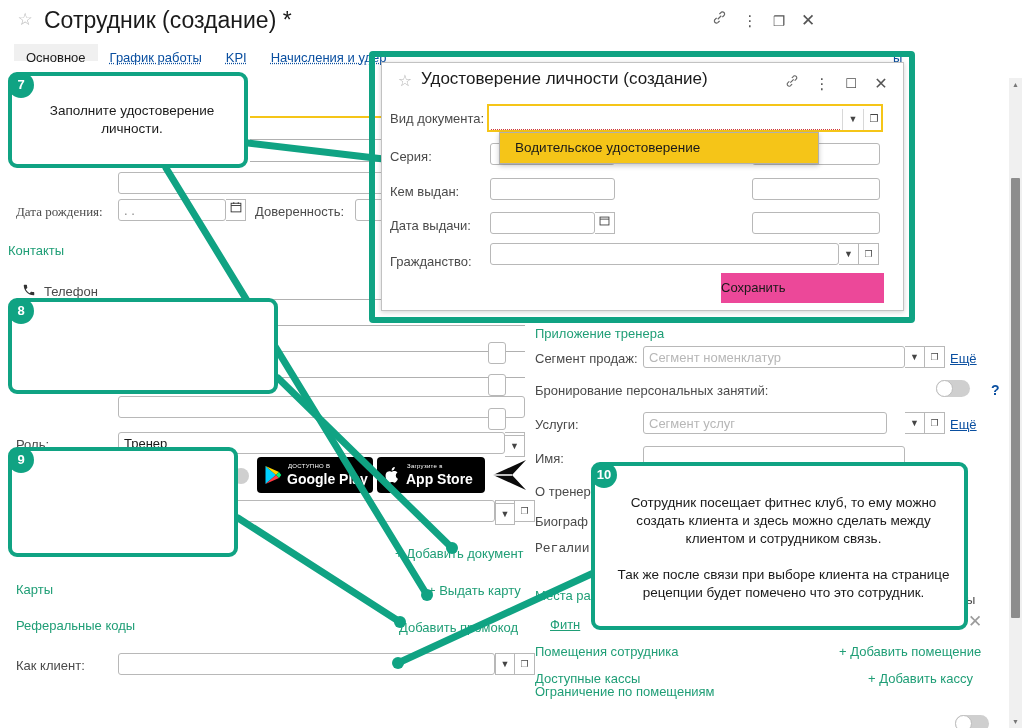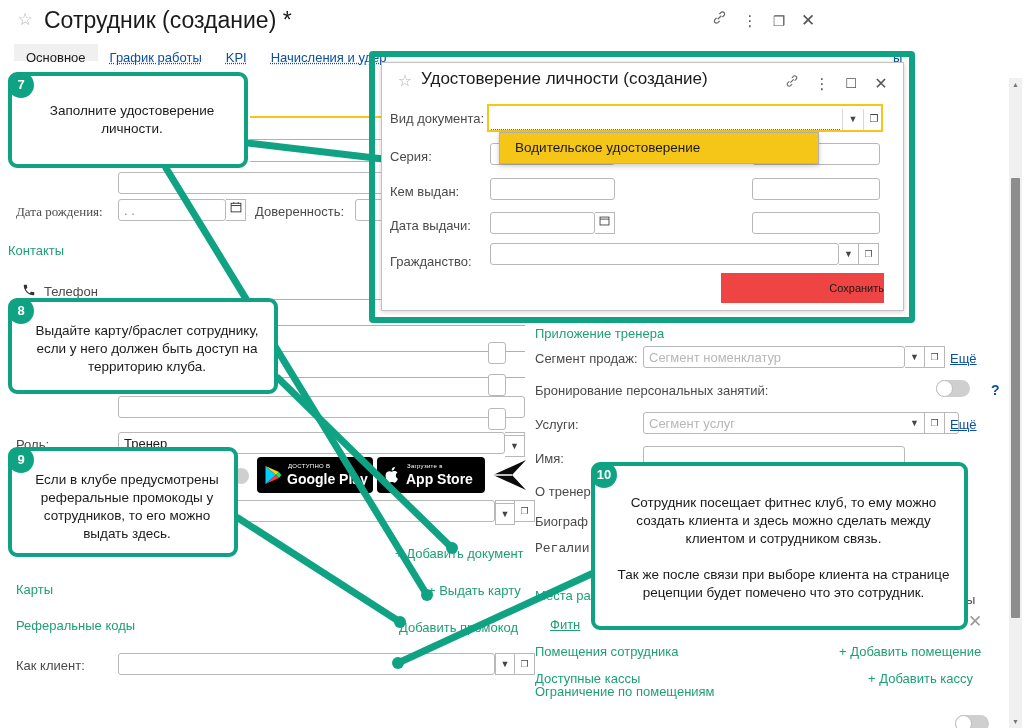--- a/index.html
+++ b/index.html
@@ -56,22 +56,22 @@
 
   #vid-wrap{left:487px;top:104px;width:396px;height:28px;border:2px solid #f5c518;box-sizing:border-box;background:#fff;}
   #vid-input{position:absolute;left:2px;top:2px;width:349px;height:22px;border:none;border-bottom:1px dotted #d23b3b;box-sizing:border-box;}
   #vid-drop{position:absolute;left:353px;top:3px;width:20px;height:21px;text-align:center;line-height:20px;font-size:9px;color:#444;border-left:1px solid #d8d8d8;}
   #vid-open{position:absolute;left:374px;top:3px;width:20px;height:21px;text-align:center;line-height:20px;font-size:10px;color:#444;border-left:1px solid #d8d8d8;}
 
   #dropdown{left:499px;top:132px;width:318px;background:#fff;border:1px solid #b0b0b0;box-shadow:0 2px 5px rgba(0,0,0,.22);}
   .dd-item{height:30px;line-height:30px;padding-left:15px;font-size:13.5px;color:#1a1a1a;white-space:nowrap;}
   .dd-item.sel{background:#f5c518;}
 
-  #save-btn{left:721px;top:273px;width:163px;height:30px;background:#ef4444;border:none;
-            font-size:11px;color:#1a1a1a;text-align:right;line-height:30px;cursor:pointer;}
+  #save-btn{left:721px;top:273px;width:163px;height:30px;background:#ec4899;border:none;
+            font-size:13px;color:#1a1a1a;text-align:left;line-height:30px;cursor:pointer;}
 
   
   .callout{background:#fff;border:4px solid #10a383;border-radius:9px;box-sizing:border-box;}
   .callout-num{position:absolute;width:26px;height:26px;border-radius:50%;background:#10a383;color:#fff;
                font-size:13px;text-align:center;line-height:26px;font-weight:bold;}
   .callout-txt{font-size:13.5px;color:#1a1a1a;text-align:center;line-height:18px;}
 
   #co7{left:8px;top:72px;width:240px;height:96px;}
   #co7 .callout-num{left:-4px;top:-4px;}
   #co7 .callout-txt{position:absolute;left:12px;top:26px;width:216px;}
@@ -218,21 +218,21 @@
 <div class="abs btn-sq" style="left:925px;top:346px;">❐</div>
 <div class="abs lnk-blue" style="left:950px;top:351px;">Ещё</div>
 
 <div class="abs lbl" style="left:535px;top:383px;">Бронирование персональных занятий:</div>
 <div class="abs toggle" style="left:936px;top:380px;">
     <div class="knob"></div>
   </div>
 <div class="abs" style="left:991px;top:382px;font-size:14px;color:#0a4fa0;font-weight:bold;">?</div>
 
 <div class="abs lbl" style="left:535px;top:417px;">Услуги:</div>
-<div class="abs fld" style="left:643px;top:412px;width:316px;">
+<div class="abs fld" style="left:643px;top:412px;width:244px;">
   <div class="ph">Сегмент услуг</div>
 </div>
 <div class="abs btn-sq" style="left:905px;top:412px;">▼</div>
 <div class="abs btn-sq" style="left:925px;top:412px;">❐</div>
 <div class="abs lnk-blue" style="left:950px;top:417px;">Ещё</div>
 
 <div class="abs lbl" style="left:535px;top:451px;">Имя:</div>
 <div class="abs fld" style="left:643px;top:446px;width:262px;"></div>
 
 <div class="abs lbl" style="left:535px;top:484px;">О тренер</div>
@@ -332,26 +332,24 @@
 
 <div class="abs" style="left:369px;top:51px;width:546px;height:272px;border:6px solid #10a383;border-radius:4px;box-sizing:border-box;"></div>
 
 <div class="abs callout" id="co7">
   <div class="callout-num">7</div>
   <div class="callout-txt">Заполните удостоверение личности.</div>
 </div>
 
 <div class="abs callout" id="co8">
   <div class="callout-num">8</div>
-  <div class="callout-txt">Выдайте карту/браслет сотруднику, если у него должен быть доступ на территорию клуба.</div>
 </div>
 
 <div class="abs callout" id="co9">
   <div class="callout-num">9</div>
-  <div class="callout-txt">Если в клубе предусмотрены реферальные промокоды у сотрудников, то его можно выдать здесь.</div>
 </div>
 
 <div class="abs callout" id="co10">
   <div class="callout-num">10</div>
   <div class="callout-txt" style="white-space:pre-line;">Сотрудник посещает фитнес клуб, то ему можно создать клиента и здесь можно сделать между клиентом и сотрудником связь.
 
 Так же после связи при выборе клиента на странице рецепции будет помечено что это сотрудник.</div>
 </div>
 
 </body></html>

